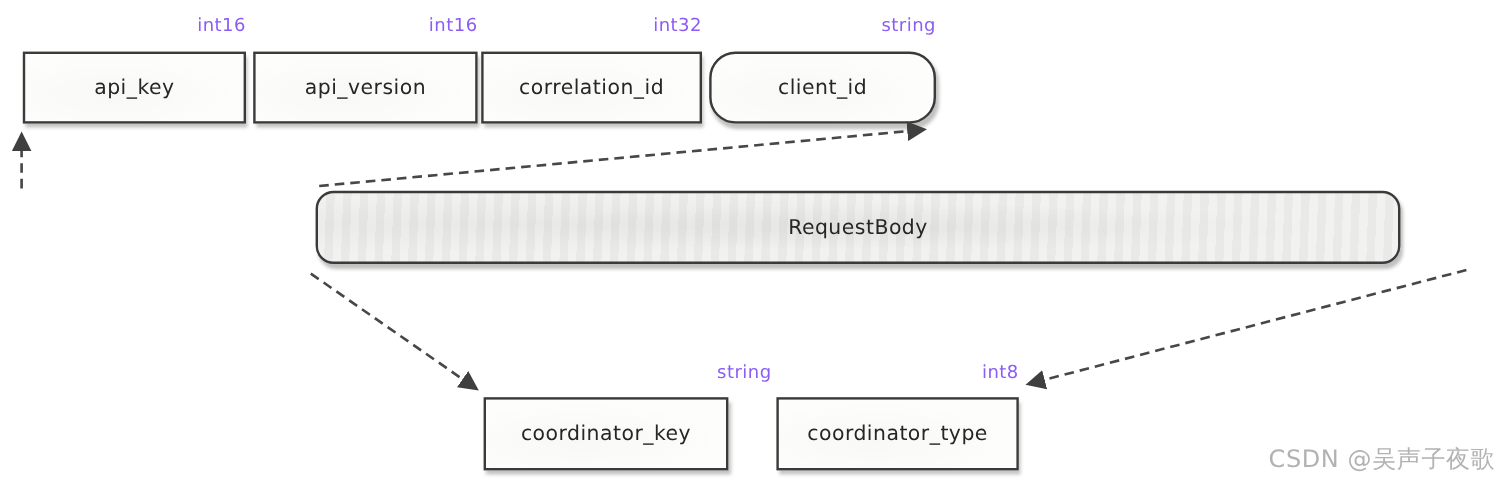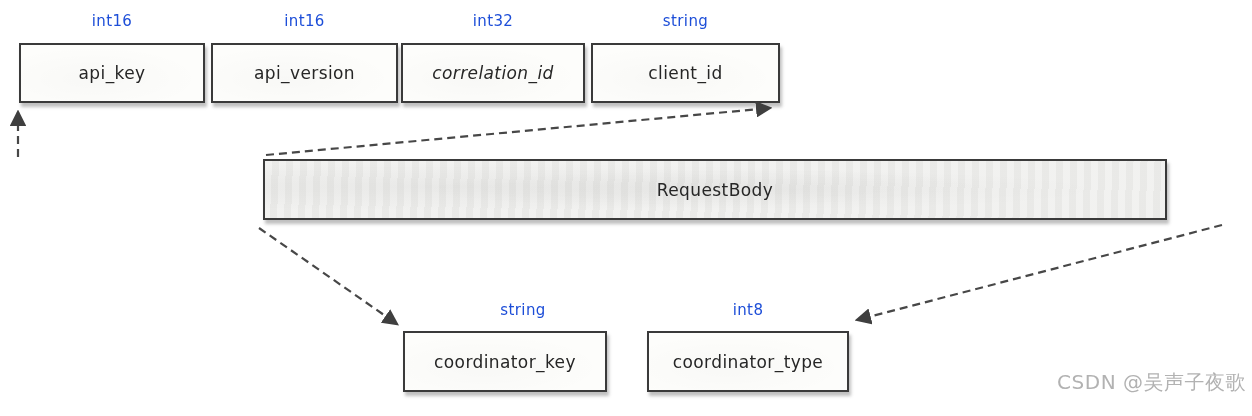--- a/index.html
+++ b/index.html
@@ -38,23 +38,23 @@
   }
   .body-box {
     background-color: #ededeb;
     background-image:
       radial-gradient(ellipse at 20% 45%, rgba(0,0,0,0.035), transparent 55%),
       radial-gradient(ellipse at 55% 50%, rgba(0,0,0,0.03), transparent 50%),
       repeating-linear-gradient(92deg, rgba(255,255,255,0.25) 0 7px, rgba(0,0,0,0.015) 7px 14px);
   }
   .type-label {
     position: absolute;
-    text-align: center;
+    text-align: right;
     font-size: 15px;
-    color: #1d4ed8;
+    color: #8b5cf6;
     letter-spacing: 0.4px;
   }
   #arrow-layer {
     position: absolute;
     left: 0; top: 0;
     width: 1252px;
     height: 416px;
     pointer-events: none;
   }
   .watermark {
@@ -72,24 +72,24 @@
 
 <div id="canvas">
 
   <div class="type-label" style="left:19px;  top:12px; width:186px;">int16</div>
   <div class="type-label" style="left:211px; top:12px; width:187px;">int16</div>
   <div class="type-label" style="left:401px; top:12px; width:184px;">int32</div>
   <div class="type-label" style="left:591px; top:12px; width:189px;">string</div>
 
   <div class="box field-box" style="left:19px;  top:43px; width:186px; height:60px;">api_key</div>
   <div class="box field-box" style="left:211px; top:43px; width:187px; height:60px;">api_version</div>
-  <div class="box field-box" style="left:401px; top:43px; width:184px; height:60px;font-style:italic;">correlation_id</div>
-  <div class="box field-box" style="left:591px; top:43px; width:189px; height:60px;">client_id</div>
+  <div class="box field-box" style="left:401px; top:43px; width:184px; height:60px;">correlation_id</div>
+  <div class="box field-box" style="left:591px; top:43px; width:189px; height:60px;border-radius:22px;">client_id</div>
 
-  <div class="box body-box" style="left:263px; top:159px; width:904px; height:61px;">RequestBody</div>
+  <div class="box body-box" style="left:263px; top:159px; width:904px; height:61px;border-radius:15px;">RequestBody</div>
 
   <div class="type-label" style="left:403px; top:301px; width:240px;">string</div>
   <div class="type-label" style="left:647px; top:301px; width:202px;">int8</div>
 
   <div class="box field-box" style="left:403px; top:331px; width:204px; height:61px;">coordinator_key</div>
   <div class="box field-box" style="left:647px; top:331px; width:202px; height:61px;">coordinator_type</div>
 
   <svg id="arrow-layer" viewBox="0 0 1252 416" xmlns="http://www.w3.org/2000/svg">
     <defs>
       <marker id="arr" viewBox="0 0 10 10" refX="8.5" refY="5" markerWidth="7.5" markerHeight="7.5" orient="auto-start-reverse">

